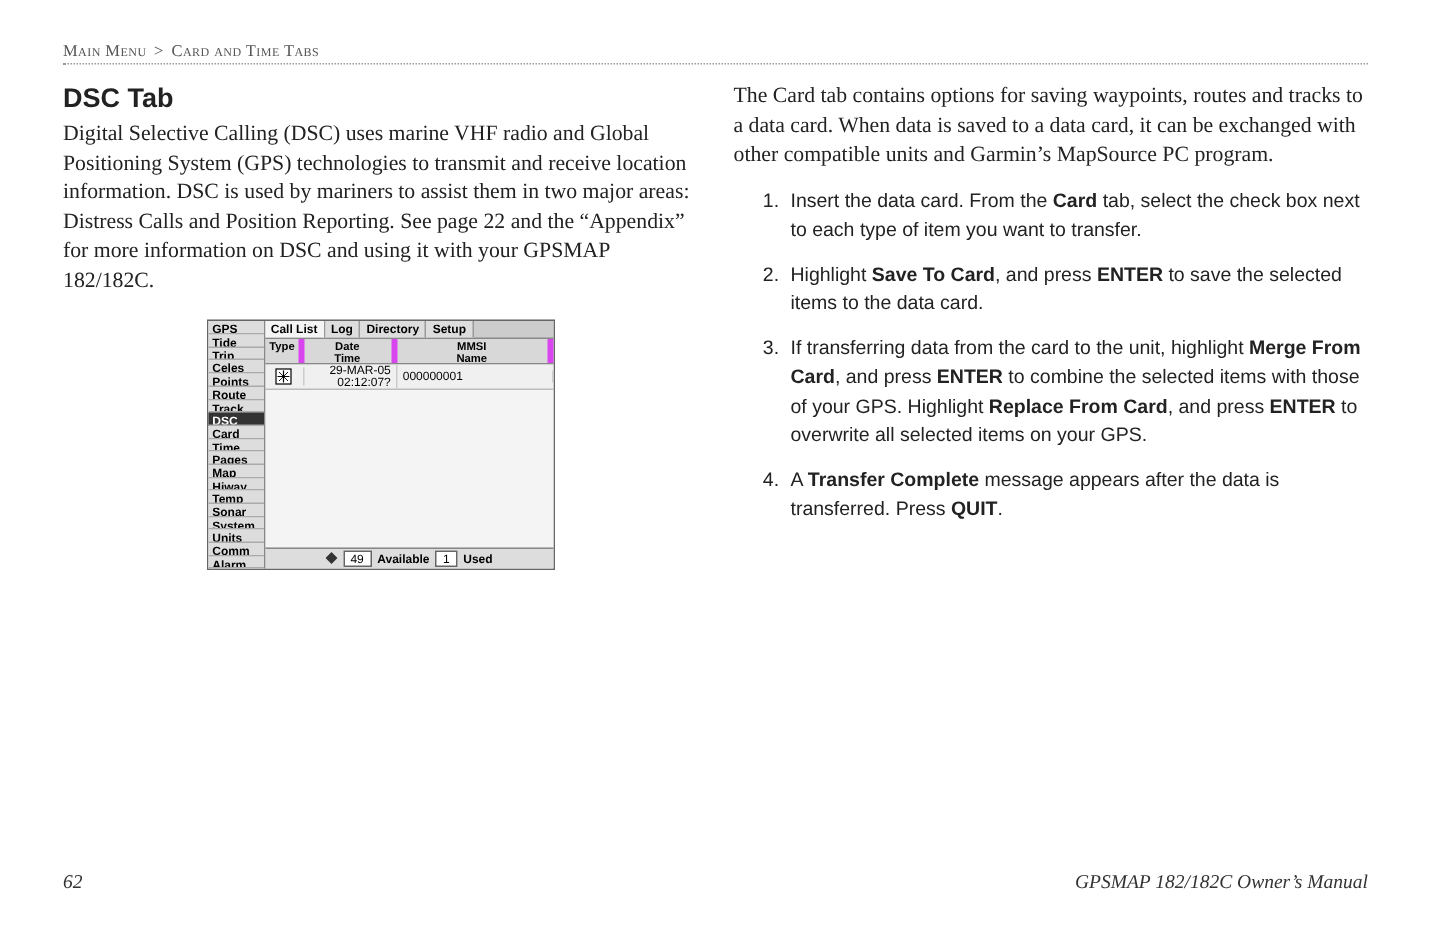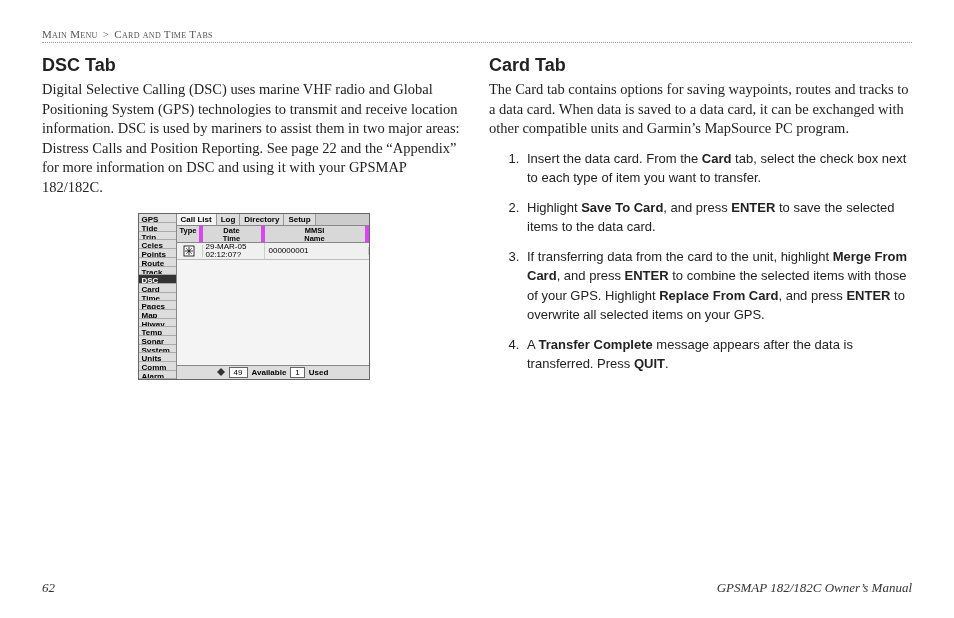--- a/index.html
+++ b/index.html
@@ -149,21 +149,21 @@
       display: flex;
       border-bottom: 1px solid #bbb;
       background: #f0f0f0;
       height: 17px;
       align-items: center;
     }
     .gps-cell {
       padding: 0 3px;
       border-right: 1px solid #ccc;
       font-size: 8px;
-      text-align: left;
+      text-align: right;
       line-height: 8px;
     }
     .gps-cell.type { width: 26px; }
     .gps-cell.date { width: 62px; }
     .gps-cell.mmsi { flex: 1; text-align: left; padding-left: 4px;}
     .gps-cell svg { display: block; margin: 0 auto; }
     .gps-body {
       flex: 1;
       background: #f4f4f4;
     }
@@ -282,21 +282,20 @@
             <span>Available</span>
             <span class="box">1</span>
             <span>Used</span>
           </div>
         </div>
       </div>
     </div>
   </div>
 
   <div class="column">
-    <h2>Card Tab</h2>
     <p class="body-text">The Card tab contains options for saving waypoints, routes and tracks to a data card. When data is saved to a data card, it can be exchanged with other compatible units and Garmin’s MapSource PC program.</p>
     <ol class="steps">
       <li>
         <span>Insert the data card. From the </span><b>Card</b><span> tab, select the check box next to each type of item you want to transfer.</span>
       </li>
       <li>
         <span>Highlight </span><b>Save To Card</b><span>, and press </span><b>ENTER</b><span> to save the selected items to the data card.</span>
       </li>
       <li>
         <span>If transferring data from the card to the unit, highlight </span><b>Merge From Card</b><span>, and press </span><b>ENTER</b><span> to combine the selected items with those of your GPS. Highlight </span><b>Replace From Card</b><span>, and press </span><b>ENTER</b><span> to overwrite all selected items on your GPS.</span>

